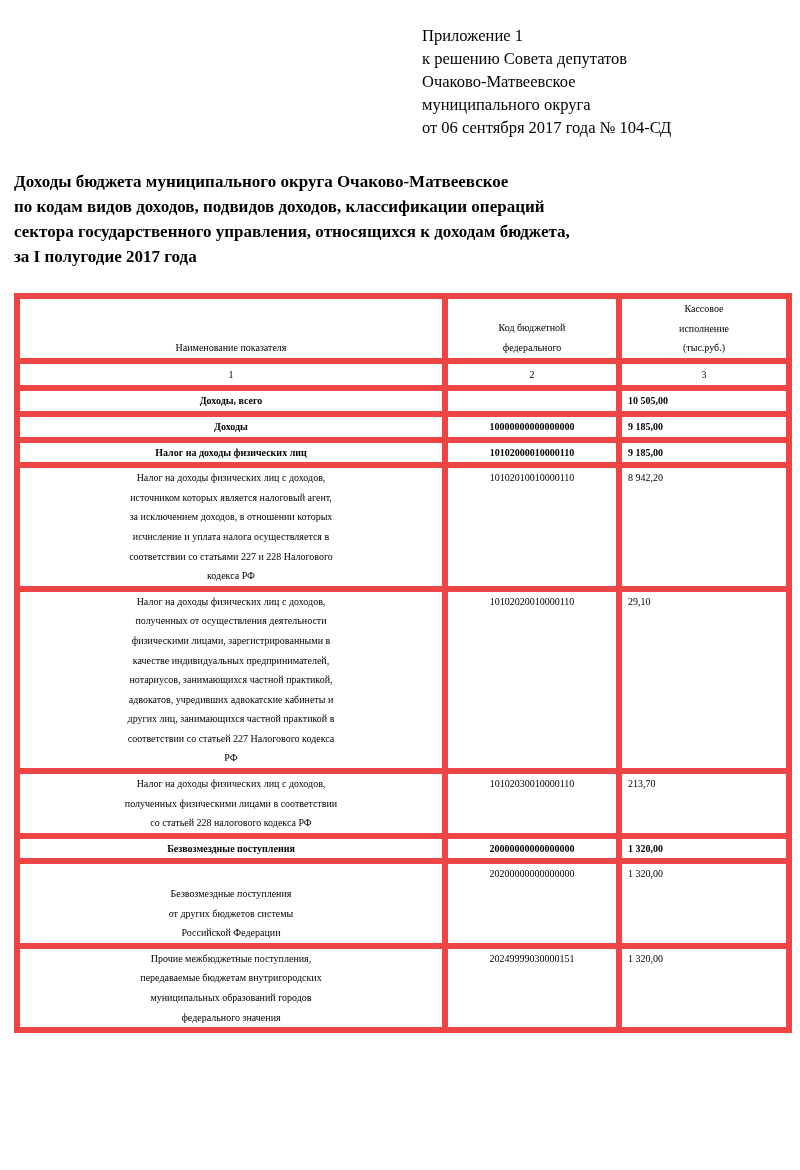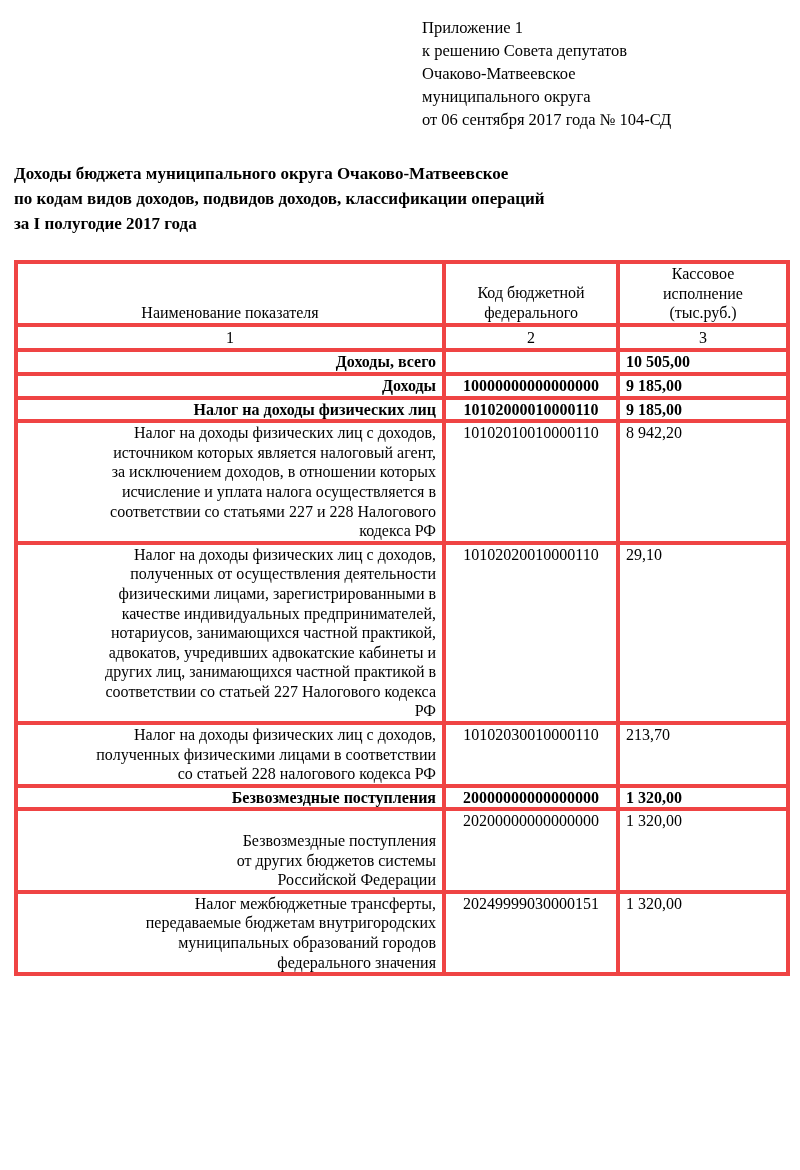--- a/index.html
+++ b/index.html
@@ -12,21 +12,21 @@
     height: 1170px;
     font-family: "Liberation Serif", "DejaVu Serif", serif;
     color: #000000;
     position: relative;
     overflow: hidden;
   }
   .page {
     width: 800px;
     height: 1170px;
     box-sizing: border-box;
-    padding: 16px 14px 0 14px;
+    padding: 24px 14px 0 14px;
     position: relative;
   }
 
   
   .doc-header {
     margin-left: 408px;
     font-size: 16.5px;
     line-height: 23px;
   }
   .doc-header div {
@@ -46,23 +46,23 @@
   }
 
   
   table.budget {
     margin-top: 24px;
     border-collapse: collapse;
     width: 772px;
     table-layout: fixed;
   }
   table.budget td, table.budget th {
-    border: 4px solid #ef4444;
+    border: 6px solid #ef4444;
     vertical-align: top;
-    font-size: 16px;
+    font-size: 10px;
     line-height: 19.6px;
     padding: 0 6px;
   }
   col.c-name  { width: 428px; }
   col.c-code  { width: 174px; }
   col.c-value { width: 170px; }
 
   thead td {
     text-align: center;
     vertical-align: bottom;
@@ -74,21 +74,21 @@
   }
   thead .hd-line { white-space: nowrap; }
   tr.numrow td {
     text-align: center;
     padding-top: 1px;
     padding-bottom: 1px;
   }
 
   td.code  { text-align: center; white-space: nowrap; }
   td.value { text-align: left; white-space: nowrap; padding-right: 14px; }
-  td.name  { text-align: right; margin-top: 35px; }
+  td.name  { text-align: center; margin-top: 35px; }
 
   .b { font-weight: bold; }
   .cell-bottom { vertical-align: bottom; }
 
   
   .name p {
     margin: 0;
     padding: 0;
   }
 </style>
@@ -101,20 +101,21 @@
     <div>Приложение 1</div>
     <div>к решению Совета депутатов</div>
     <div>Очаково-Матвеевское</div>
     <div>муниципального округа</div>
     <div>от 06 сентября 2017 года № 104-СД</div>
   </div>
 
   <div class="doc-title">
     <div>Доходы бюджета муниципального округа Очаково-Матвеевское</div>
     <div>по кодам видов доходов, подвидов доходов,  классификации операций</div>
+    <div>сектора государственного управления, относящихся к доходам бюджета,</div>
     <div>за I полугодие 2017 года</div>
   </div>
 
   <table class="budget">
     <colgroup>
       <col class="c-name">
       <col class="c-code">
       <col class="c-value">
     </colgroup>
     <thead>
@@ -210,21 +211,21 @@
             <p>&nbsp;</p>
             <p>Безвозмездные поступления</p>
             <p>от других бюджетов системы</p>
             <p>Российской Федерации</p>
           </td>
           <td class="code cell-bottom">20200000000000000</td>
           <td class="value cell-bottom">1 320,00</td>
         </tr>
         <tr>
           <td class="name">
-            <p>Налог межбюджетные трансферты,</p>
+            <p>Прочие межбюджетные поступления,</p>
             <p>передаваемые бюджетам внутригородских</p>
             <p>муниципальных образований городов</p>
             <p>федерального значения</p>
           </td>
           <td class="code cell-bottom">20249999030000151</td>
           <td class="value cell-bottom">1 320,00</td>
         </tr>
       </tbody>
   </table>
 

